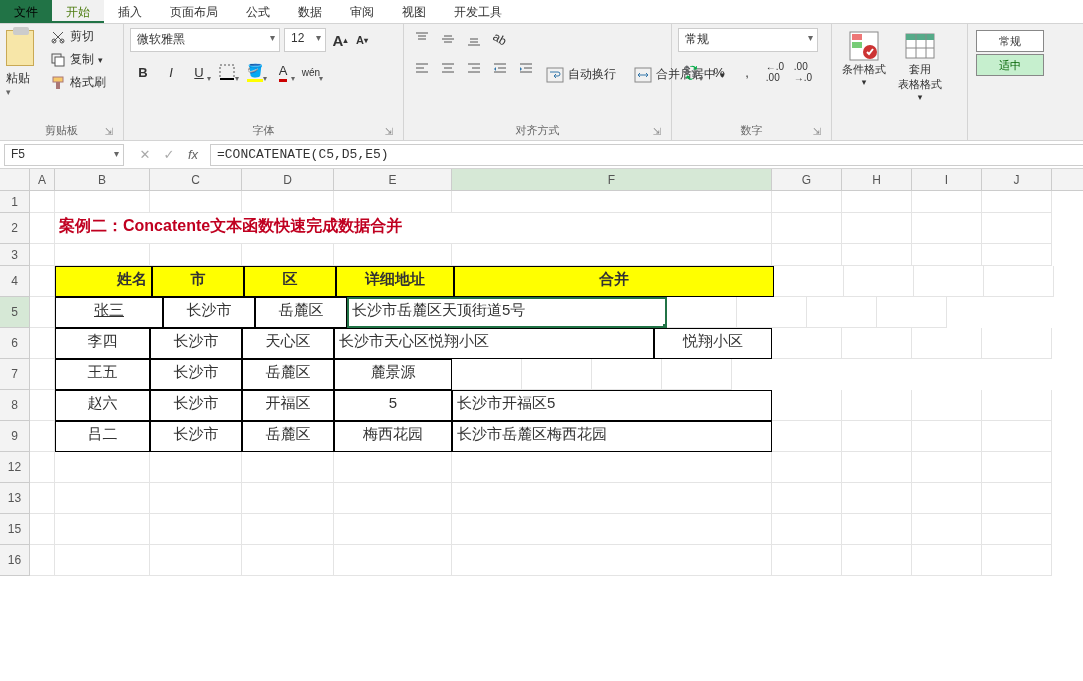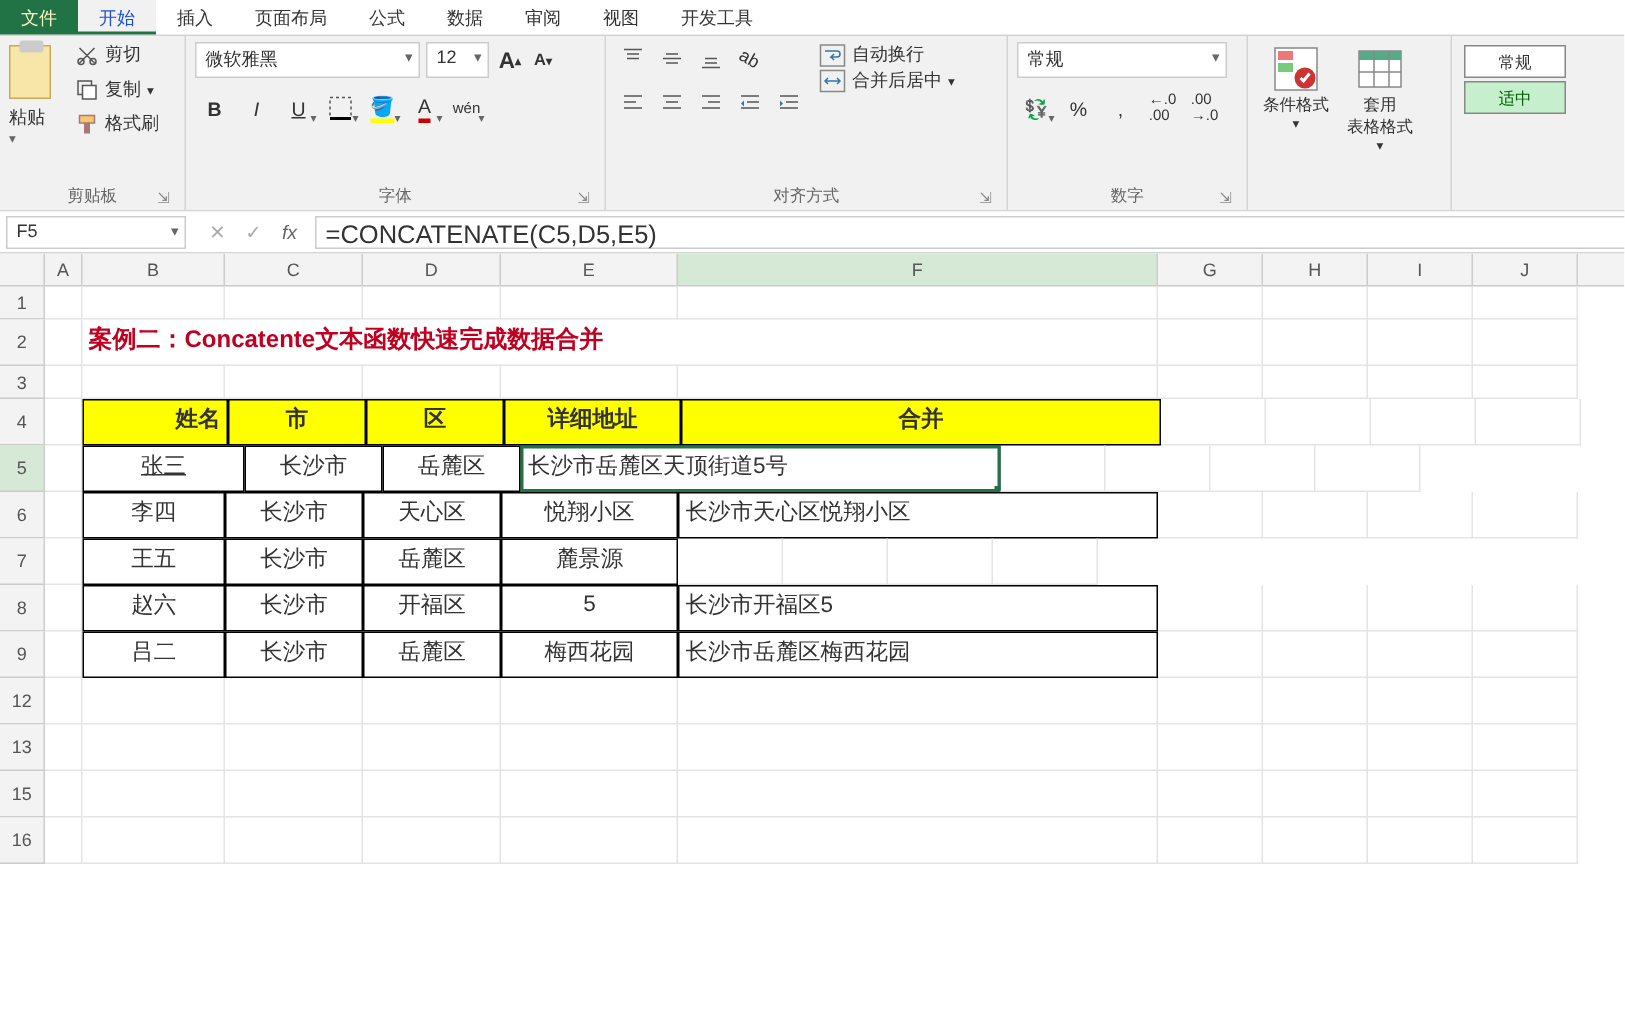--- a/index.html
+++ b/index.html
@@ -1,22 +1,22 @@
 <!DOCTYPE html>
 <html><head>
 <meta charset="utf-8">
 <style>
 * { margin: 0; padding: 0; box-sizing: border-box; font-family: "Microsoft YaHei", "微软雅黑", sans-serif; }
 body { background: #fff; font-size: 12px; color: #333; overflow: hidden; width: 1083px; height: 681px; }
 
 
 .menubar { display: flex; background: #fff; border-bottom: 1px solid #d4d4d4; height: 24px; }
 .menubar .tab { padding: 4px 14px; color: #333; cursor: pointer; font-size: 12px; }
-.menubar .tab.file { background: #217346; color: #fef9c3; }
-.menubar .tab.active { background: #f1f1f1; border-bottom: 2px solid #217346; color: #1d4ed8; }
+.menubar .tab.file { background: #217346; color: #000000; }
+.menubar .tab.active { background: #f1f1f1; border-bottom: 2px solid #217346; color: #4d7c0f; }
 
 
 .ribbon { display: flex; background: #f1f1f1; border-bottom: 1px solid #d4d4d4; height: 117px; }
 .ribbon-group { border-right: 1px solid #d4d4d4; padding: 4px 6px 0 6px; display: flex; flex-direction: column; justify-content: space-between; position: relative; }
 .ribbon-group-title { text-align: center; font-size: 11px; color: #666; padding: 2px 0; position: relative; }
 .ribbon-group-title .launcher { position: absolute; right: 2px; bottom: 2px; width: 12px; height: 12px; font-size: 10px; color: #888; cursor: pointer; }
 
 .ribbon-body { display: flex; gap: 4px; flex: 1; }
 
 
@@ -42,21 +42,21 @@
 .rbtn.drop:after { content:"▾"; font-size:8px; color:#666; position:absolute; right:1px; bottom:1px; }
 .rbtn .under { border-bottom: 3px solid #c00; display:inline-block; padding-bottom:1px; }
 .rbtn .underY { border-bottom: 3px solid #ff0; display:inline-block; padding-bottom:1px; }
 .rbtn.border svg { width:16px; height:16px; }
 
 
 .align-col { display:flex; flex-direction:column; gap:8px; }
 .align-row { display:flex; gap:2px; }
 .align-btn { width:24px; height:22px; display:flex; align-items:center; justify-content:center; cursor:pointer; }
 .align-btn svg { width:16px; height:14px; }
-.merge-col { display:flex; flex-direction:column; gap:0; font-size:12px; margin-left:4px; }
+.merge-col { display:flex; flex-direction:row; gap:18px; font-size:12px; margin-left:4px; }
 .merge-col div { display:flex; align-items:center; gap:4px; cursor:pointer; white-space:nowrap; }
 .merge-col svg { width:18px; height:16px; }
 
 
 .num-col { display:flex; flex-direction:column; gap:8px; }
 .num-row { display:flex; gap:2px; align-items:center; }
 
 
 .style-big { display:flex; flex-direction:column; align-items:center; width:52px; cursor:pointer; font-size:11px; text-align:center; padding-top:2px; }
 .style-big svg { width:32px; height:32px; }
@@ -67,21 +67,21 @@
 .gal-item.normal { background:#fff; }
 .gal-item.good { background:#c6efce; color:#006100; }
 
 
 .fxbar { display:flex; align-items:center; border-bottom:1px solid #d4d4d4; height:28px; background:#fff; }
 .namebox { width:120px; height:22px; border:1px solid #ccc; margin:0 4px; padding:2px 6px; font-size:12px; position:relative; }
 .namebox:after { content:"▾"; position:absolute; right:4px; top:3px; font-size:10px; color:#666; }
 .fx-btns { display:flex; gap:2px; margin:0 6px; }
 .fx-btns span { width:22px; height:22px; display:flex; align-items:center; justify-content:center; color:#aaa; cursor:pointer; font-size:13px; }
 .fx-btns .fx { font-style:italic; color:#666; }
-.formula-input { flex:1; height:22px; border:1px solid #ccc; border-right:none; padding:2px 6px; font-size:17px; font-family:Liberation Sans, sans-serif; }
+.formula-input { flex:1; height:22px; border:1px solid #ccc; border-right:none; padding:2px 6px; font-size:13px; font-family:Liberation Mono, monospace; }
 
 
 .grid-wrap { position:relative; overflow:hidden; }
 .colheads { display:flex; border-bottom:1px solid #ccc; background:#f3f3f3; height:22px; margin-left:30px; }
 .colheads .ch { border-right:1px solid #ccc; text-align:center; font-size:12px; color:#555; line-height:22px; cursor:pointer; }
 .colheads .ch.active { background:#d6e8d6; }
 .corner { position:absolute; left:0; top:0; width:30px; height:22px; background:#f3f3f3; border-right:1px solid #ccc; border-bottom:1px solid #ccc; }
 .rows { display:flex; flex-direction:column; }
 .row { display:flex; height:31px; }
 .row .rh { width:30px; background:#f3f3f3; border-right:1px solid #ccc; border-bottom:1px solid #ccc; text-align:center; font-size:12px; color:#555; line-height:31px; cursor:pointer; flex-shrink:0; }
@@ -429,22 +429,22 @@
         <div class="cell" style="width: 70px;"></div>
         <div class="cell" style="width: 70px;"></div>
         <div class="cell" style="width: 70px;"></div>
       </div>
       <div class="row">
         <div class="rh">6</div>
         <div class="cell" style="width: 25px;"></div>
         <div class="cell tbl-cell" style="width: 95px;">李四</div>
         <div class="cell tbl-cell" style="width: 92px;">长沙市</div>
         <div class="cell tbl-cell" style="width: 92px;">天心区</div>
+        <div class="cell tbl-cell left" style="width: 320px;">长沙市天心区悦翔小区</div>
         <div class="cell tbl-cell" style="width: 118px;">悦翔小区</div>
-        <div class="cell tbl-cell left" style="width: 320px;">长沙市天心区悦翔小区</div>
         <div class="cell" style="width: 70px;"></div>
         <div class="cell" style="width: 70px;"></div>
         <div class="cell" style="width: 70px;"></div>
         <div class="cell" style="width: 70px;"></div>
       </div>
       <div class="row">
         <div class="rh">7</div>
         <div class="cell" style="width: 25px;"></div>
         <div class="cell tbl-cell" style="width: 95px;">王五</div>
         <div class="cell tbl-cell" style="width: 92px;">长沙市</div>

